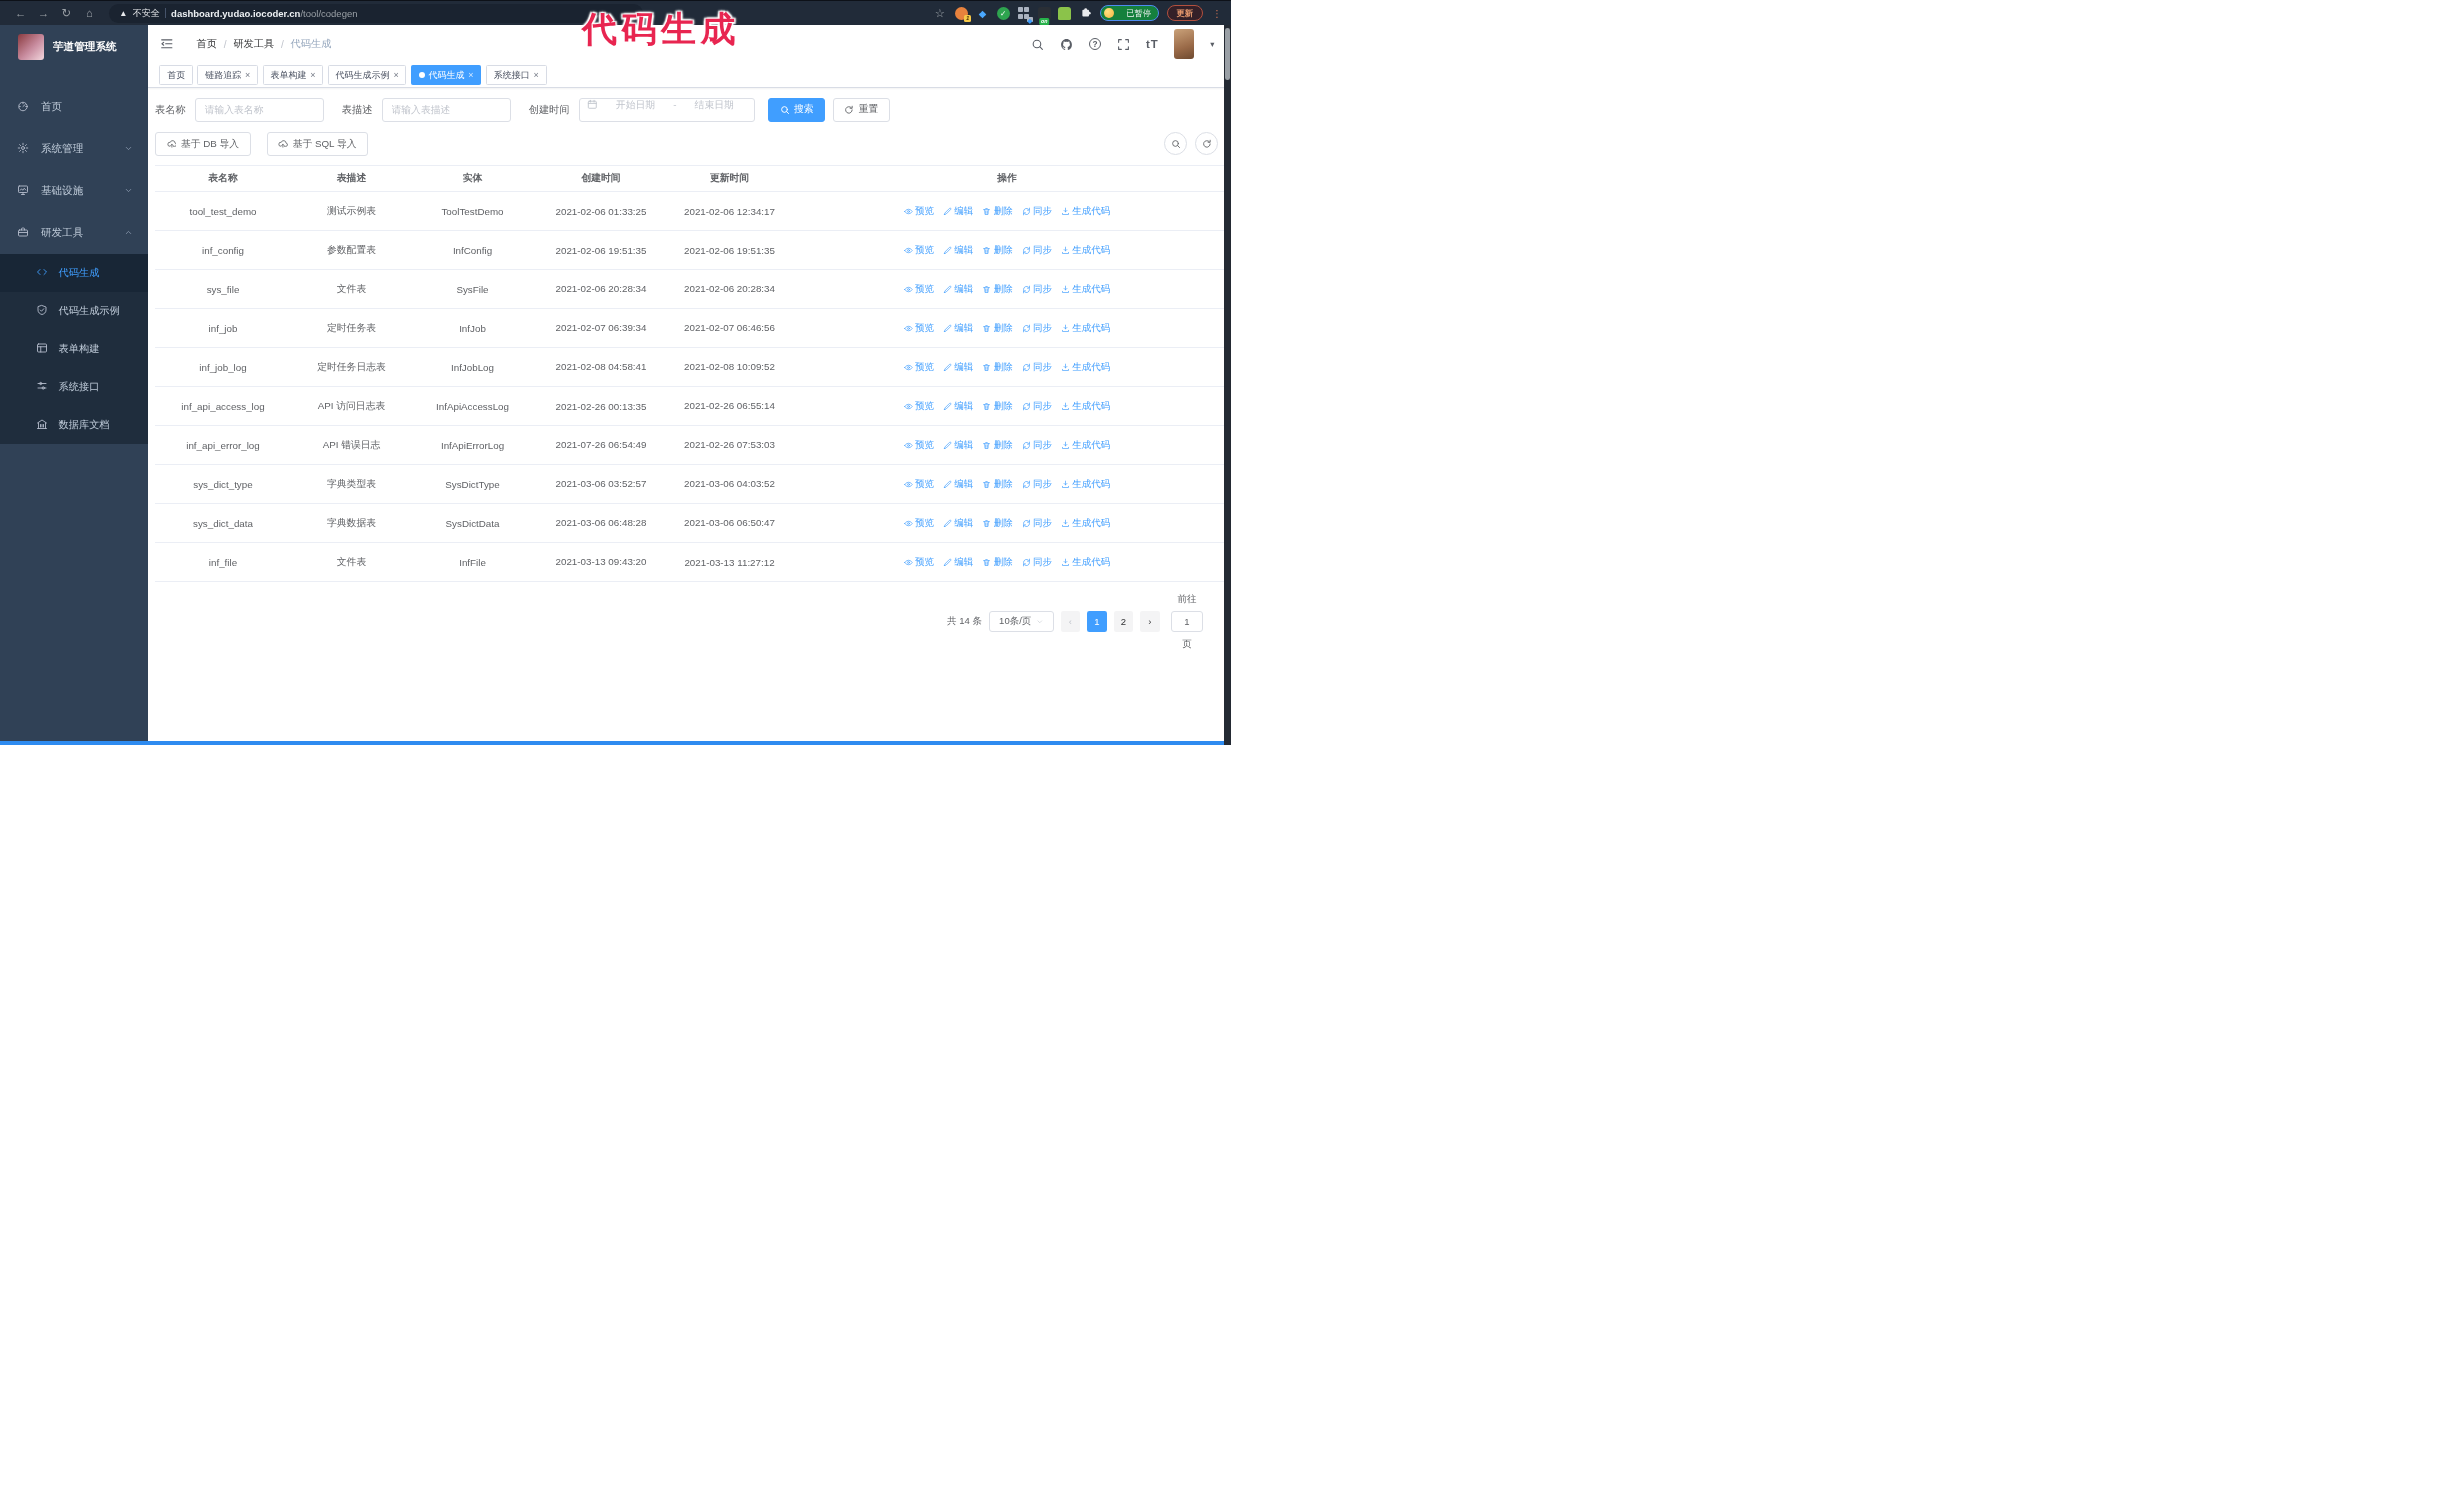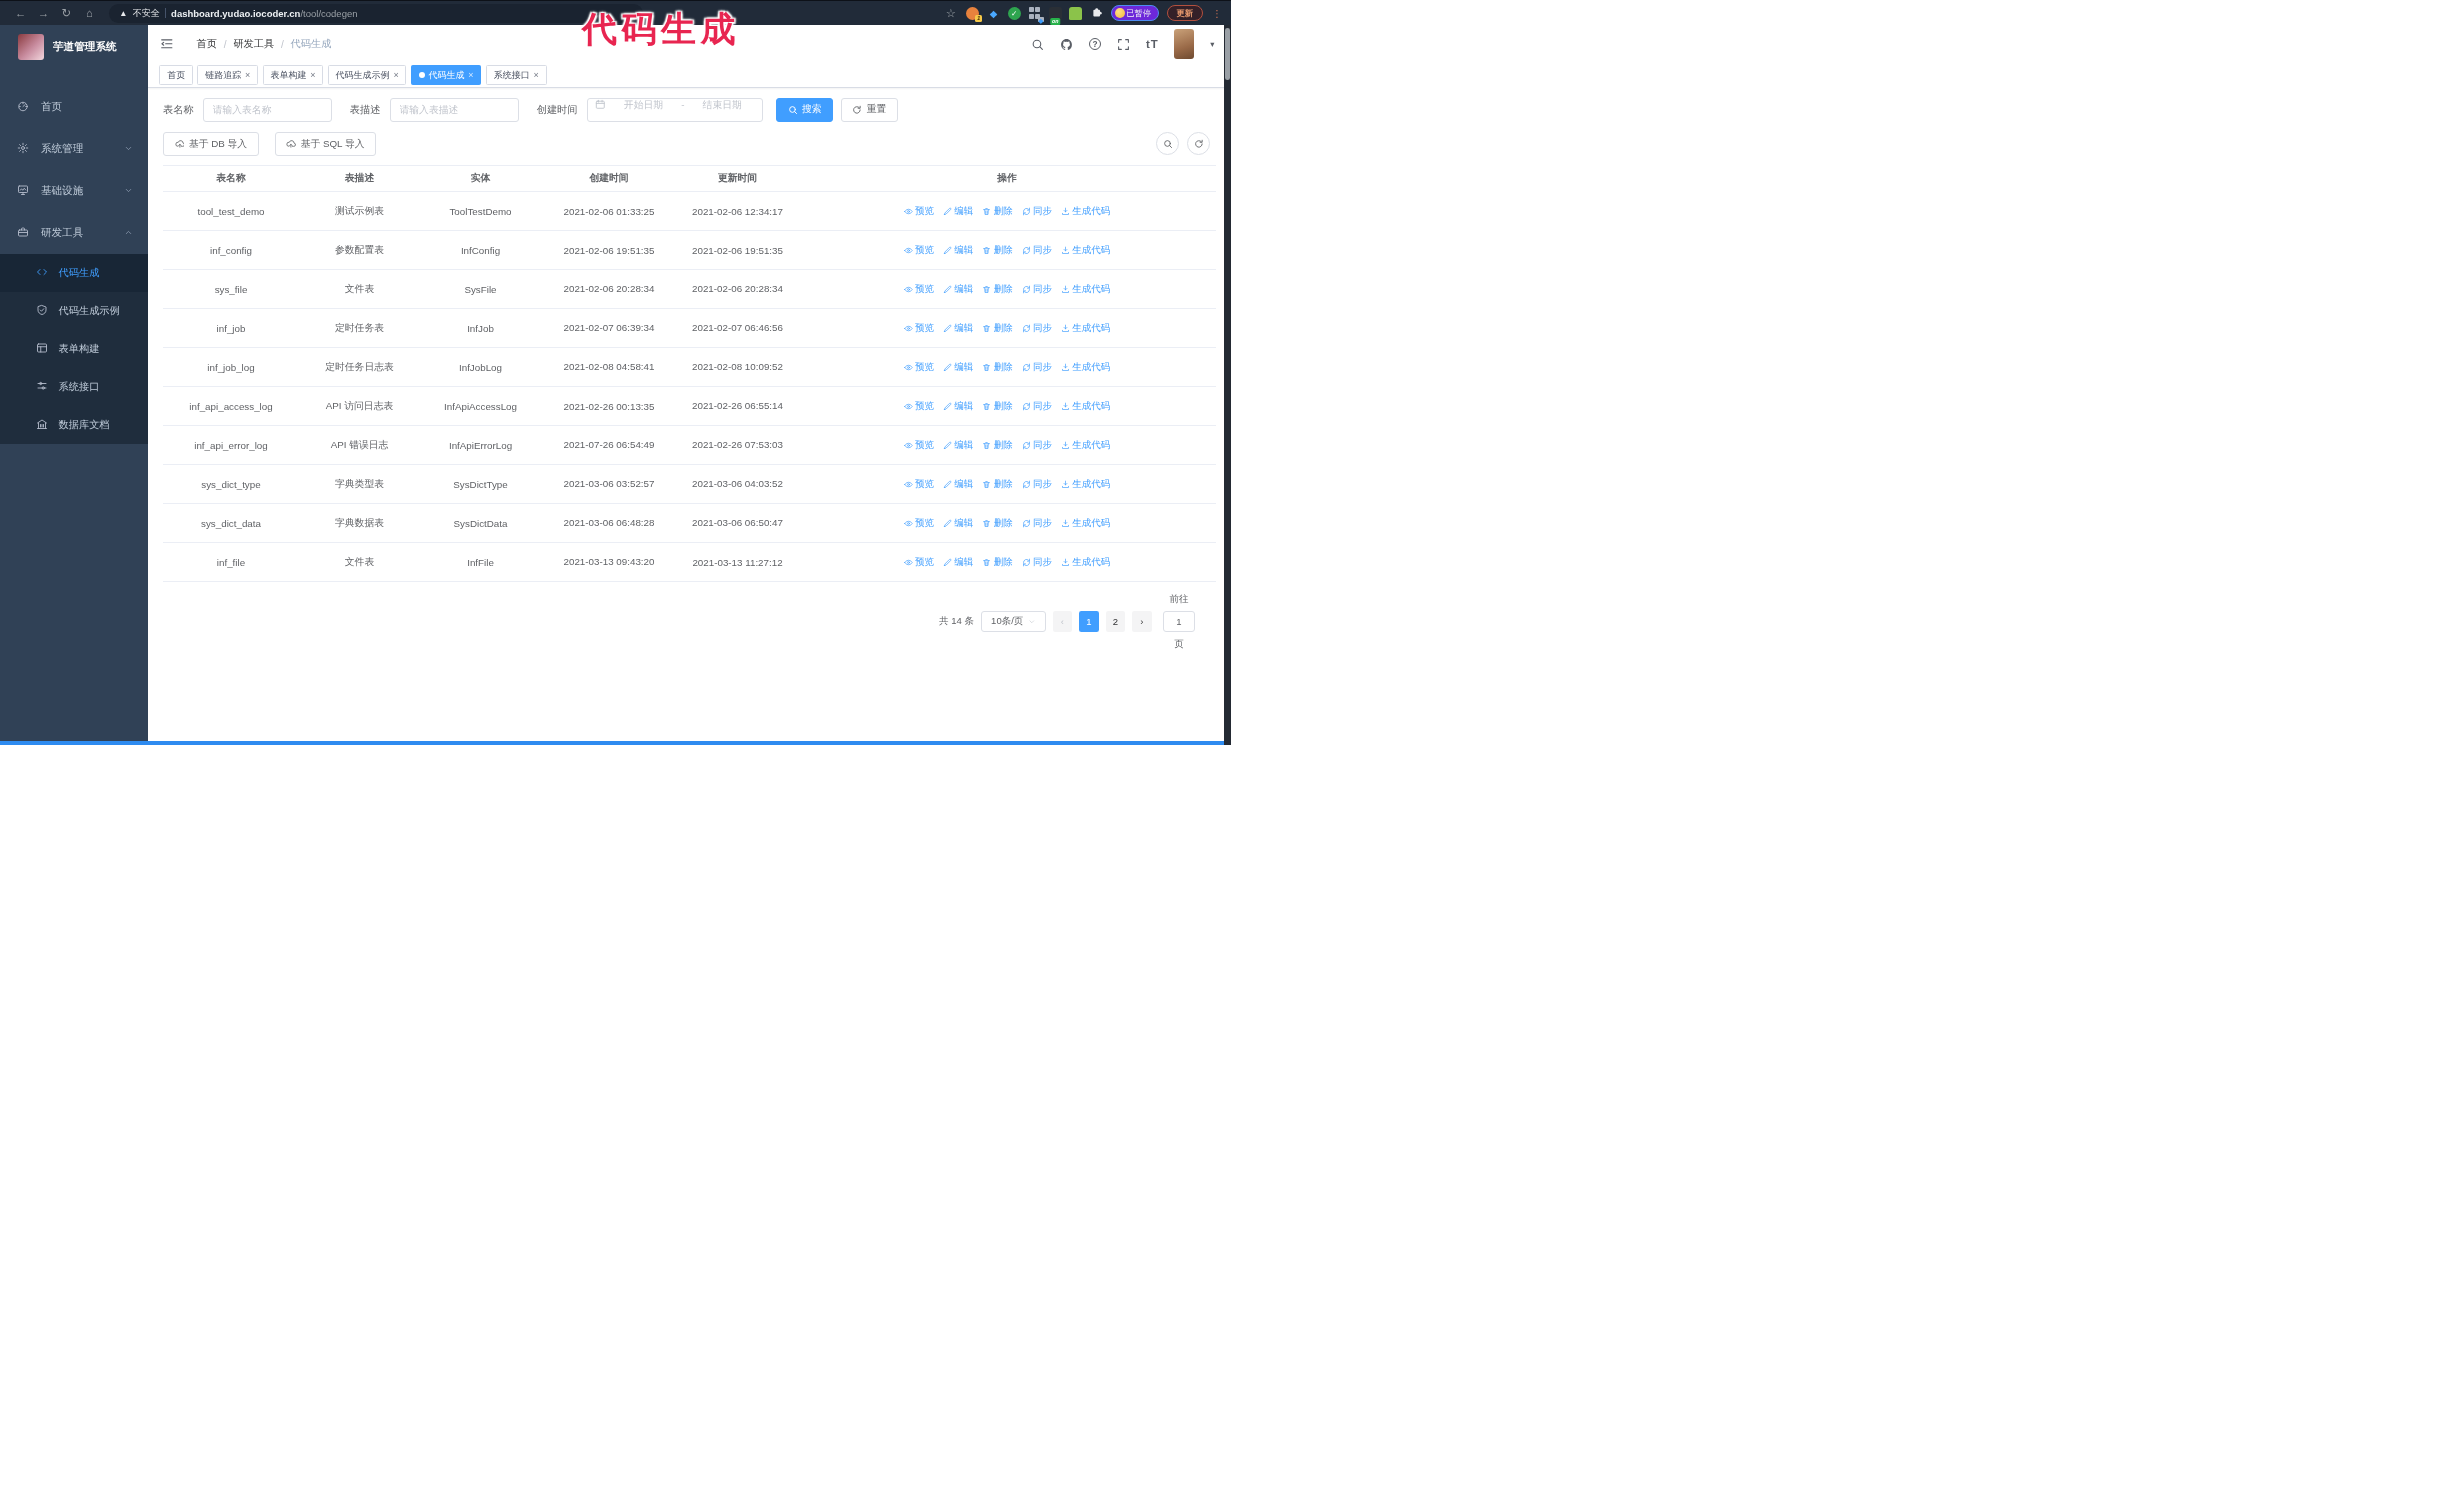--- a/index.html
+++ b/index.html
@@ -37,21 +37,21 @@
   .ext-green{ background:#2ea44f; border-radius:50%; color:#fff; font-size:7.6px; }
   .ext-grid{ display:grid; grid-template-columns:5.3px 5.3px; grid-gap:0.8px; }
   .ext-grid i{ width:5.3px; height:5.3px; background:#aab2bf; border-radius:0.8px; }
   .ext-grid .gd{ position:absolute; right:-2.3px; bottom:-2.3px; color:#3a9bfc; font-size:6.8px; font-style:normal;}
   .ext-dark{ background:#2a2f36; border-radius:2.3px; }
   .ext-on{ position:absolute; left:50%; transform:translateX(-50%); bottom:-5.3px; background:#27b24a;
     color:#fff; font-size:5.3px; line-height:6.8px; padding:0 1.5px; border-radius:1.5px; font-weight:bold; }
   .ext-android{ background:#8bc34a; border-radius:3px 3px 1.5px 1.5px; }
   .ext-puzzle svg{ width:11.4px; height:11.4px; }
   .pill{ height:16.7px; border-radius:9px; display:flex; align-items:center; font-size:8.3px; }
-  .pill-paused{ border:1.5px solid #4e8cf0; background:#6d28d9; color:#f1f3f5; padding:0 6.8px 0 3.8px; gap:1px;text-align:right; }
+  .pill-paused{ border:1.5px solid #4e8cf0; background:#15803d; color:#f1f3f5; padding:0 6.8px 0 3.8px; gap:12px;text-align:right; }
   .face{ width:9.8px; height:9.8px; border-radius:50%;
     background:radial-gradient(circle at 35% 35%, #ffe082, #f5b53f); }
   .pill-update{ border:1.5px solid #b3503e; background:#342028; color:#e89a6e; padding:0 9px; font-weight:bold; }
   .dots{ color:#d97757; font-size:9.8px; letter-spacing:0; margin-left:1.5px; }
 
   
   .app{ display:flex; height:718px; position:relative; }
 
   
   .sidebar{ width:148px; background:#304156; flex-shrink:0; display:flex; flex-direction:column; }
@@ -95,21 +95,21 @@
   .tabs-bar{ height:25px; background:#fff; border-bottom:0.8px solid #d8dce5;
     box-shadow:0 0.8px 2.3px rgba(0,0,0,.08); display:flex; align-items:center; padding-left:11.4px; gap:4.5px; }
   .tab{ height:19.7px; display:inline-flex; align-items:center; padding:0 6.8px; border:0.8px solid #d8dce5;
     color:#495060; font-size:9px; background:#fff; cursor:pointer; gap:3.8px; border-radius:1.5px; white-space:nowrap;}
   .tab .dot{ width:6px; height:6px; border-radius:50%; background:#fff; display:none; }
   .tab.active{ background:#409eff; border-color:#409eff; color:#fff; }
   .tab.active .dot{ display:block; }
   .tab .x{ font-size:9px; line-height:1; opacity:.75; }
 
   
-  .content{ flex:1; padding:0 15px; position:relative; }
+  .content{ flex:1; padding:0 7px; position:relative; }
 
   .filter-row{ margin-top:9.8px; display:flex; align-items:center; gap:7.6px; height:24px; }
   .f-label{ font-size:10.2px; color:#606266; margin-right:1.5px; white-space:nowrap; }
   .f-input{ width:129px; height:24px; border:0.8px solid #dcdfe6; border-radius:3px;
     padding:0 9px; font-size:9.8px; color:#606266; outline:none;
     font-family:"Liberation Sans","DejaVu Sans",sans-serif; }
   .f-input::placeholder{ color:#c0c4cc; }
   .date-range{ width:176px; height:24px; border:0.8px solid #dcdfe6; border-radius:3px;
     display:flex; padding:0 7.6px; gap:6px; color:#c0c4cc; font-size:9.8px; }
   .date-range .cal{ color:#c0c4cc; } .date-range .cal svg{ width:10.6px; height:10.6px; }

